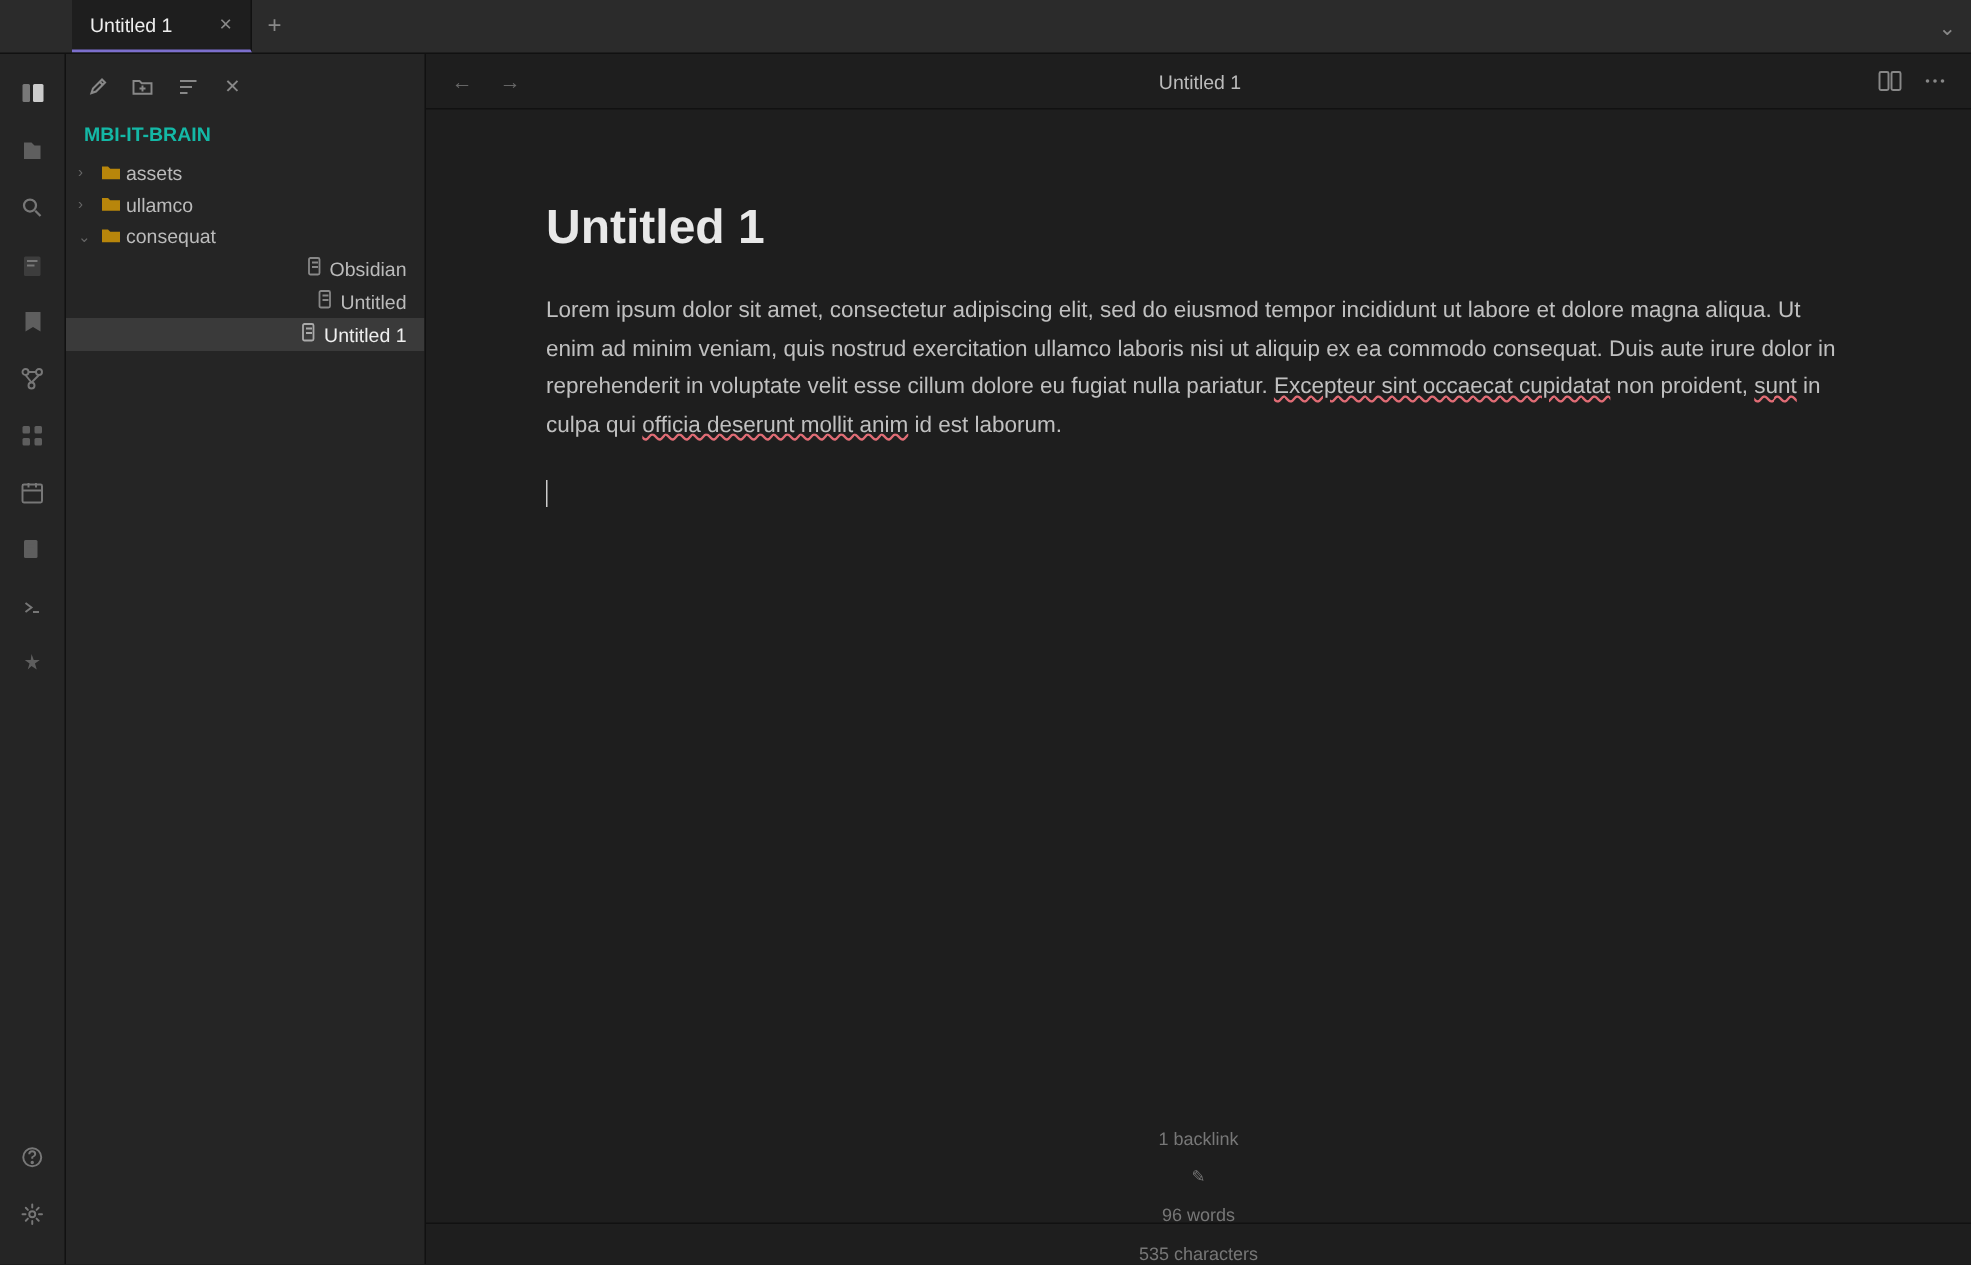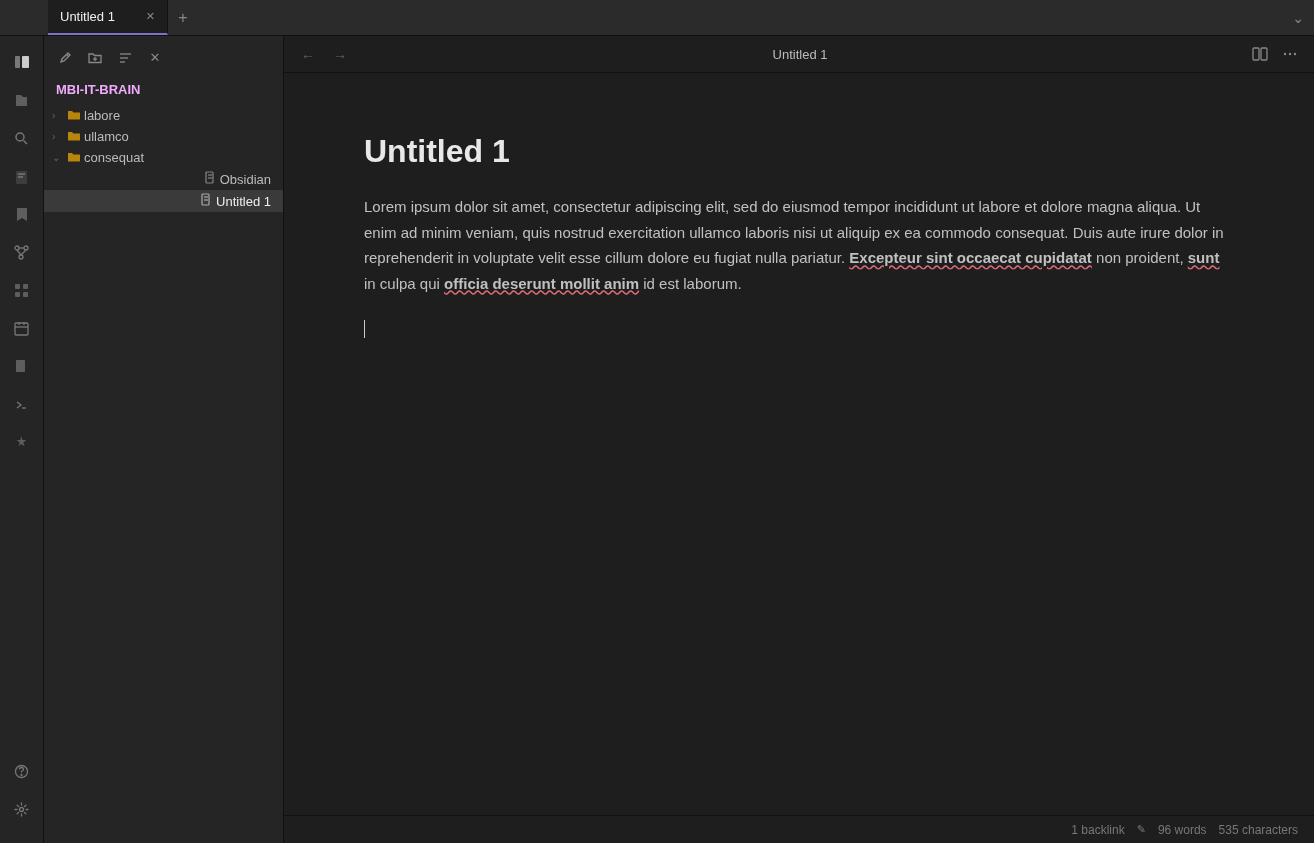--- a/index.html
+++ b/index.html
@@ -152,21 +152,21 @@
       color: #888;
       cursor: pointer;
       border-radius: 4px;
       font-size: 13px;
     }
 
     .sidebar-vault-name {
       padding: 4px 12px 8px;
       font-weight: 700;
       font-size: 13px;
-      color: #f0abfc;
+      color: #14b8a6;
       flex-shrink: 0;
     }
     .sidebar-tree {
       flex: 1;
       overflow-y: auto;
       overflow-x: hidden;
     }
     .sidebar-tree::-webkit-scrollbar { width: 4px; }
     .sidebar-tree::-webkit-scrollbar-track { background: transparent; }
     .sidebar-tree::-webkit-scrollbar-thumb { background: #444; border-radius: 2px; }
@@ -266,21 +266,20 @@
       color: #e8e8e8;
       margin-bottom: 24px;
     }
     .doc-body {
       font-size: 15px;
       line-height: 1.7;
       color: #c0c0c0;
     }
     .doc-body .spellcheck-red {
       text-decoration: underline wavy #e06c75;
-      font-weight: bold;
     }
     .cursor-line {
       display: block;
       margin-top: 24px;
     }
     .text-cursor {
       display: inline-block;
       width: 1px;
       height: 18px;
       background: #ccc;
@@ -298,20 +297,21 @@
       background: #1e1e1e;
       border-top: 1px solid #111;
       display: flex;
       align-items: center;
       justify-content: flex-end;
       padding: 0 16px;
       gap: 12px;
       flex-shrink: 0;
       color: #777;
       font-size: 12px;
+      flex-direction: column;
     }
     .statusbar-item {
       display: flex;
       align-items: center;
       gap: 4px;
     }
     .statusbar-edit-icon {
       font-size: 11px;
       color: #777;
     }
@@ -460,21 +460,21 @@
 
     <div class="sidebar-tree">
 
       <div class="tree-item">
         <span class="tree-chevron">›</span>
         <span class="tree-icon">
           <svg width="12" height="11" viewBox="0 0 12 11" fill="#b8860b">
               <path d="M0 2h4l1.5 1.5H12v7H0V2z"></path>
             </svg>
         </span>
-        <span class="tree-label">labore</span>
+        <span class="tree-label">assets</span>
       </div>
 
       <div class="tree-item">
         <span class="tree-chevron">›</span>
         <span class="tree-icon">
           <svg width="12" height="11" viewBox="0 0 12 11" fill="#b8860b">
               <path d="M0 2h4l1.5 1.5H12v7H0V2z"></path>
             </svg>
         </span>
         <span class="tree-label">ullamco</span>
@@ -495,20 +495,31 @@
         <span class="tree-icon">
           <svg width="11" height="13" viewBox="0 0 11 13" fill="none" stroke="#888" stroke-width="1.2">
               <rect x="1" y="1" width="7" height="11" rx="1"></rect>
               <line x1="3" y1="4" x2="7" y2="4"></line>
               <line x1="3" y1="7" x2="7" y2="7"></line>
             </svg>
         </span>
         <span class="tree-label">Obsidian</span>
       </div>
 
+      <div class="tree-item indent-1">
+        <span class="tree-chevron" style="width:12px;"></span>
+        <span class="tree-icon">
+          <svg width="11" height="13" viewBox="0 0 11 13" fill="none" stroke="#888" stroke-width="1.2">
+              <rect x="1" y="1" width="7" height="11" rx="1"></rect>
+              <line x1="3" y1="4" x2="7" y2="4"></line>
+              <line x1="3" y1="7" x2="7" y2="7"></line>
+            </svg>
+        </span>
+        <span class="tree-label">Untitled</span>
+      </div>
 
       <div class="tree-item indent-1 active">
         <span class="tree-chevron" style="width:12px;"></span>
         <span class="tree-icon">
           <svg width="11" height="13" viewBox="0 0 11 13" fill="none" stroke="#aaa" stroke-width="1.2">
               <rect x="1" y="1" width="7" height="11" rx="1"></rect>
               <line x1="3" y1="4" x2="7" y2="4"></line>
               <line x1="3" y1="7" x2="7" y2="7"></line>
             </svg>
         </span>

